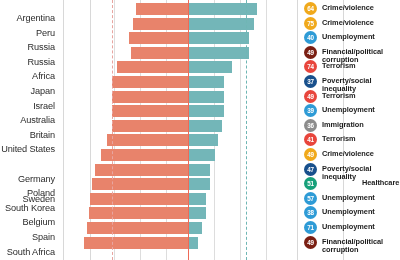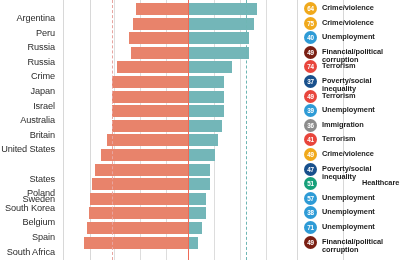--- a/index.html
+++ b/index.html
@@ -145,28 +145,28 @@
   <div class="vrule" style="left:63px;"></div>
   <div class="vrule" style="left:90px;"></div>
   <div class="vrule" style="left:297px;"></div>
   <div class="vrule" style="left:343px;"></div>
 
   <div class="col-labels" id="labels-col">
       <div class="row-label" style="top: 3px;">Argentina</div>
       <div class="row-label" style="top: 17.6px;">Peru</div>
       <div class="row-label" style="top: 32.2px;">Russia</div>
       <div class="row-label" style="top: 46.8px;">Russia</div>
-      <div class="row-label" style="top: 61.4px;">Crime</div>
+      <div class="row-label" style="top: 61.4px;">Africa</div>
       <div class="row-label" style="top: 76px;">Japan</div>
       <div class="row-label" style="top: 90.6px;">Israel</div>
       <div class="row-label" style="top: 105.2px;">Australia</div>
       <div class="row-label" style="top: 119.8px;">Britain</div>
       <div class="row-label" style="top: 134.4px;">United States</div>
       <div class="row-label" style="top: 149px; margin-top: 35px;">Sweden</div>
-      <div class="row-label" style="top: 163.6px;">States</div>
+      <div class="row-label" style="top: 163.6px;">Germany</div>
       <div class="row-label" style="top: 178.2px;">Poland</div>
       <div class="row-label" style="top: 192.8px;">South Korea</div>
       <div class="row-label" style="top: 207.4px;">Belgium</div>
       <div class="row-label" style="top: 222px;">Spain</div>
       <div class="row-label" style="top: 236.6px;">South Africa</div>
     </div>
 
   <div class="col-chart">
     <div class="plot" id="plot">
         <div class="gridline" style="left: 51px;"></div>

